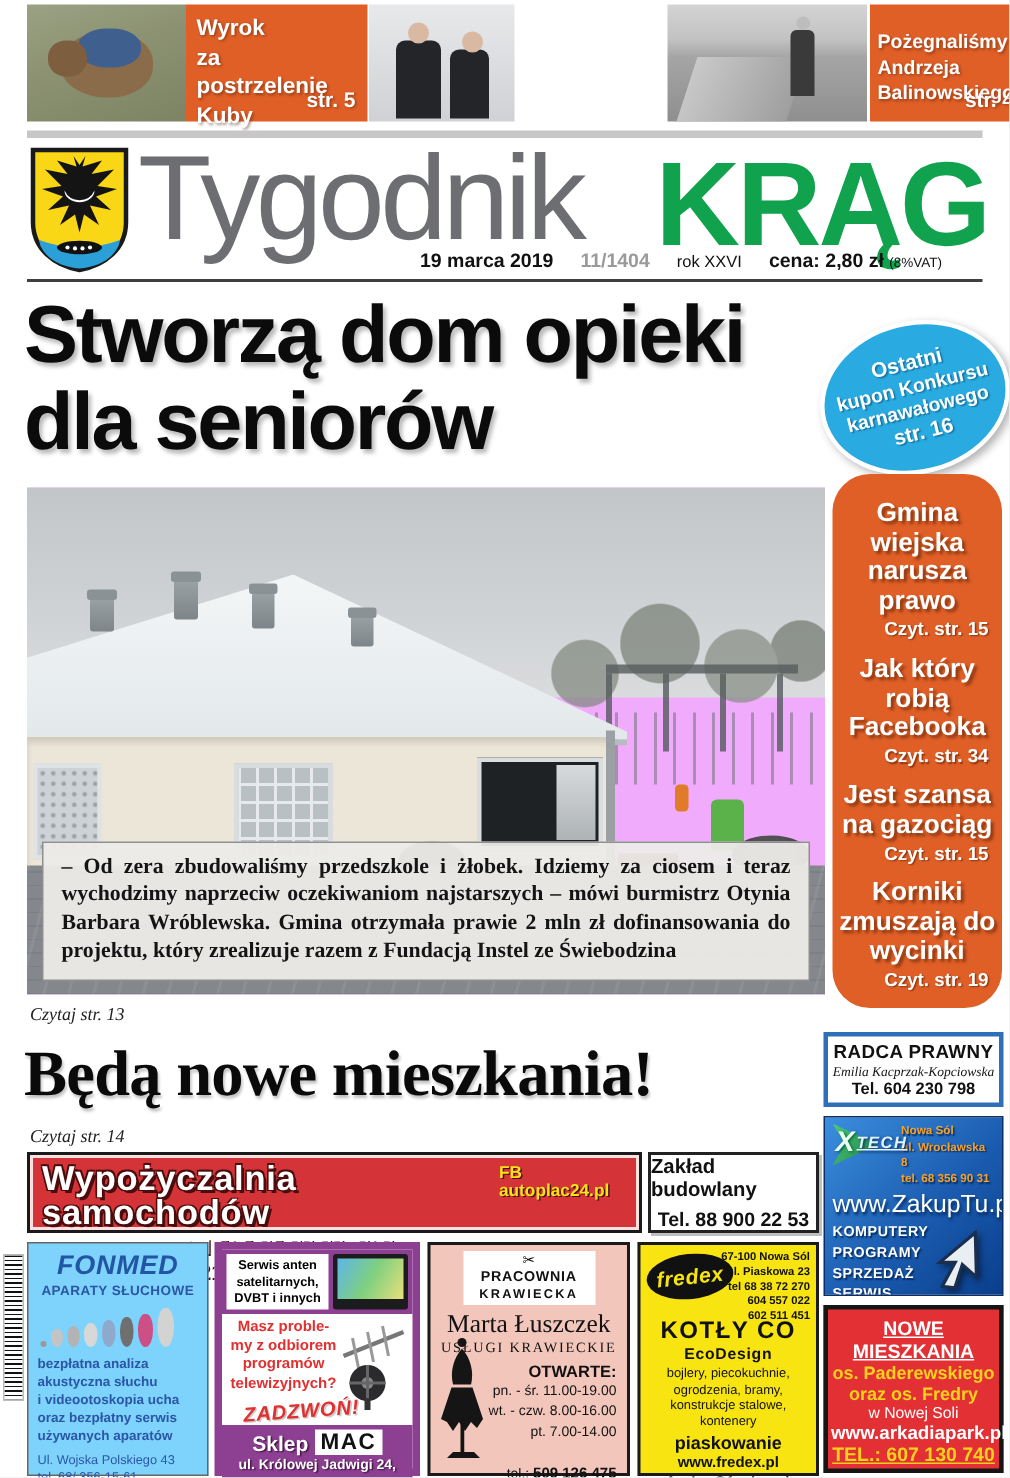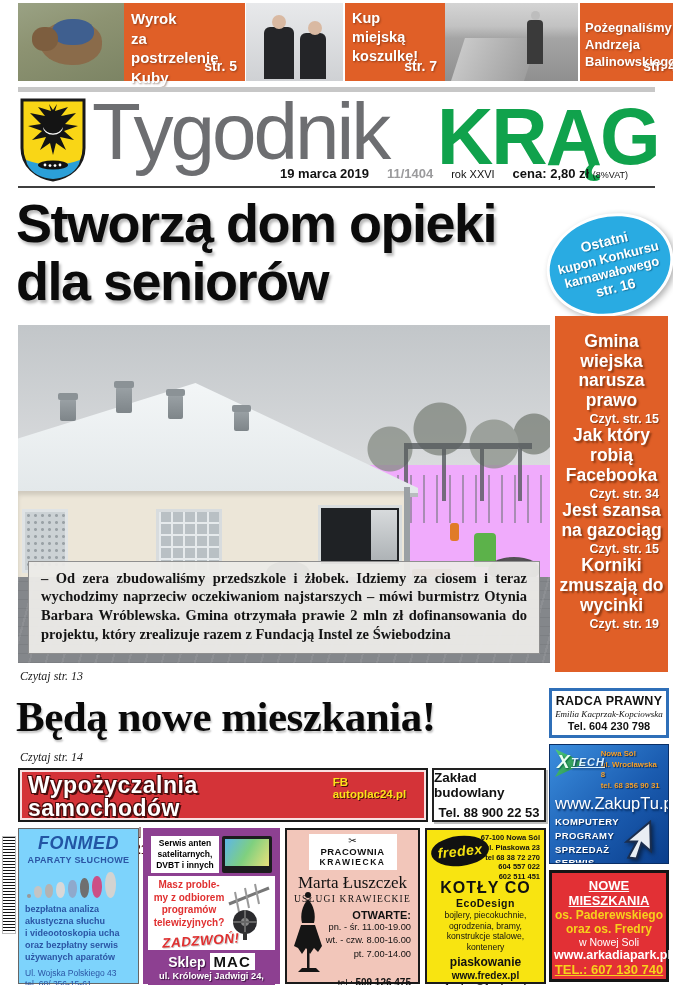--- a/index.html
+++ b/index.html
@@ -39,22 +39,22 @@
   
   .headline{font-size:54px;font-weight:bold;color:#0b0b0b;letter-spacing:-1.5px;line-height:1.0;
             text-shadow:2px 3px 3px rgba(0,0,0,.28);}
   .badge{background:#29abe2;border:3px solid #fff;border-radius:50%;transform:rotate(-14deg);
          box-shadow:2px 3px 6px rgba(0,0,0,.3);color:#fff;font-weight:bold;text-align:center;
          display:flex;flex-direction:column;justify-content:center;font-size:13px;line-height:1.18;
          text-shadow:1px 1px 1px rgba(0,60,90,.5);}
   .badge .b-big{font-size:14px;}
 
   
-  .sidebar{background:#e05f27;display:flex;flex-direction:column;
-           padding:16px 4px 12px;box-sizing:border-box;}
+  .sidebar{background:#e05f27;display:flex;flex-direction:column;justify-content:space-between;
+           padding:16px 4px 12px;box-sizing:border-box;border-radius:25px;}
   .sb-title{color:#fff;font-weight:bold;font-size:17.5px;line-height:1.12;text-align:center;
             text-shadow:2px 2px 2px rgba(70,25,0,.55);}
   .sb-ref{color:#fff;font-weight:bold;font-size:12.5px;text-align:right;padding-right:5px;margin-top:2px;
           text-shadow:1px 1px 1px rgba(70,25,0,.55);}
 
   
   .photo{background:#f0abfc;overflow:hidden;}
   .ph-sky{left:0;top:0;width:100%;height:140px;background:linear-gradient(#c2c6c9,#d9dbdd);}
   .ph-trees{right:0;top:64px;width:200px;height:100px;
     background:radial-gradient(circle at 20% 60%,#858b83 0 22px,transparent 23px),
@@ -209,26 +209,20 @@
   <div class="abs teaser" style="left:124px;top:3px;width:121px;height:78px;font-size:15px;">
     <div>Wyrok</div>
     <div>za postrzelenie</div>
     <div>Kuby</div>
     <div class="page-ref">str. 5</div>
   </div>
   <div class="abs ph ph-people" style="left:246px;top:3px;width:97px;height:78px;">
     <div class="person" style="left:18px;top:24px;"></div>
     <div class="person" style="left:54px;top:30px;width:26px;height:46px;"></div>
   </div>
-  <div class="abs teaser" style="left:345px;top:3px;width:100px;height:78px;font-size:14.5px;">
-    <div>Kup</div>
-    <div>miejską</div>
-    <div>koszulkę!</div>
-    <div class="page-ref">str. 7</div>
-  </div>
   <div class="abs ph ph-field" style="left:445px;top:3px;width:133px;height:78px;">
     <div class="field-path"></div>
     <div class="field-man"></div>
   </div>
   <div class="abs teaser" style="left:580px;top:3px;width:104px;height:78px;font-size:13px;padding:17px 5px;">
     <div>Pożegnaliśmy</div>
     <div>Andrzeja</div>
     <div>Balinowskiego</div>
     <div class="page-ref">str. 4</div>
   </div>

